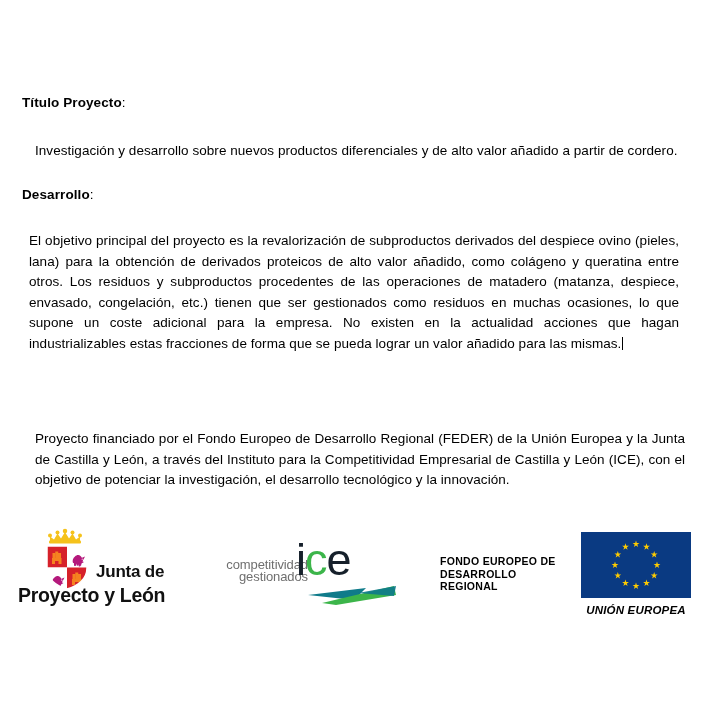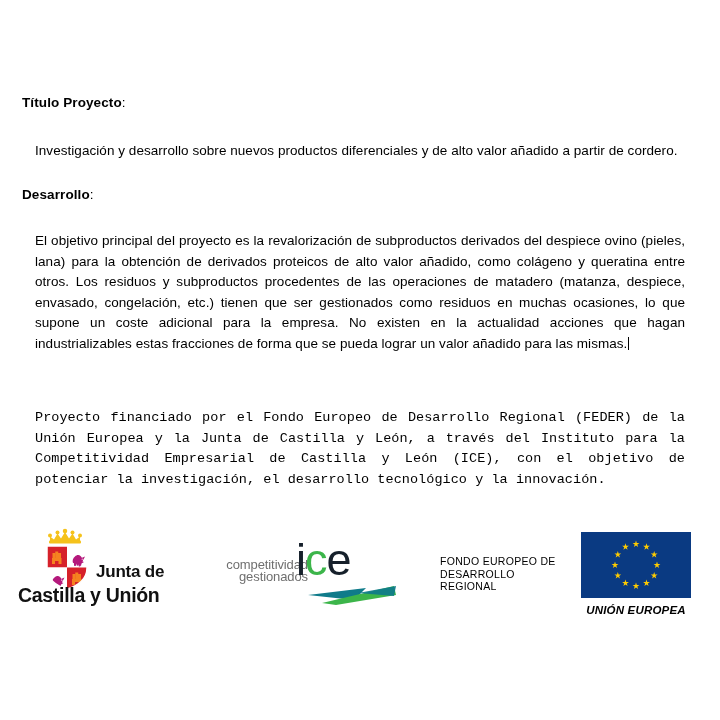--- a/index.html
+++ b/index.html
@@ -52,22 +52,22 @@
     height: 13px;
     background: #000;
     vertical-align: -2px;
     margin-left: 1px;
   }
 
   
   #title-heading   { position: absolute; left: 22px;  top: 93px;  width: 676px; }
   #title-para      { position: absolute; left: 22px;  top: 128px; width: 676px; }
   #obj-heading     { position: absolute; left: 22px;  top: 185px; width: 676px; }
-  #obj-para        { position: absolute; left: 22px;  top: 218px; width: 676px; }
-  #funding-para    { position: absolute; left: 22px;  top: 395px; width: 676px; font-family: Liberation Mono, monospace; }
+  #obj-para        { position: absolute; left: 16px;  top: 218px; width: 676px; }
+  #funding-para    { position: absolute; left: 22px;  top: 416px; width: 676px; }
 
   
   .logos {
     position: absolute;
     left: 0;
     top: 520px;
     width: 720px;
     height: 110px;
   }
 
@@ -149,21 +149,21 @@
     width: 92px;
     height: 22px;
   }
 
   
   .feder {
     position: absolute;
     left: 440px;
     top: 35px;
     width: 135px;
-    font-weight: normal;
+    font-weight: bold;
     font-size: 10.5px;
     line-height: 12.5px;
     letter-spacing: 0.3px;
     color: #000000;
     text-transform: uppercase;
   }
 
   
   .eu {
     position: absolute;
@@ -277,21 +277,21 @@
               <rect x="32" y="111" width="4" height="8" rx="1.5"></rect>
               <path d="M38 102 L45 99 L42 105 Z"></path>
             </g>
           </g>
 
           <path d="M10 36 L90 36 L90 80 C90 102 72 116 50 122 C28 116 10 102 10 80 Z" fill="none" stroke="#ffffff" stroke-width="3"></path>
         </svg>
       </div>
       <div class="junta-text">
         <div class="junta-line1">Junta de</div>
-        <div class="junta-line2">Castilla y Unión</div>
+        <div class="junta-line2">Proyecto y León</div>
       </div>
     </div>
 
     <div class="ice">
       <div class="ice-tagline">
         <div>competitividad</div>
         <div>gestionados</div>
       </div>
       <div class="ice-word"><span>i</span><span class="c-green">c</span><span>e</span></div>
       <div class="ice-swoosh">

